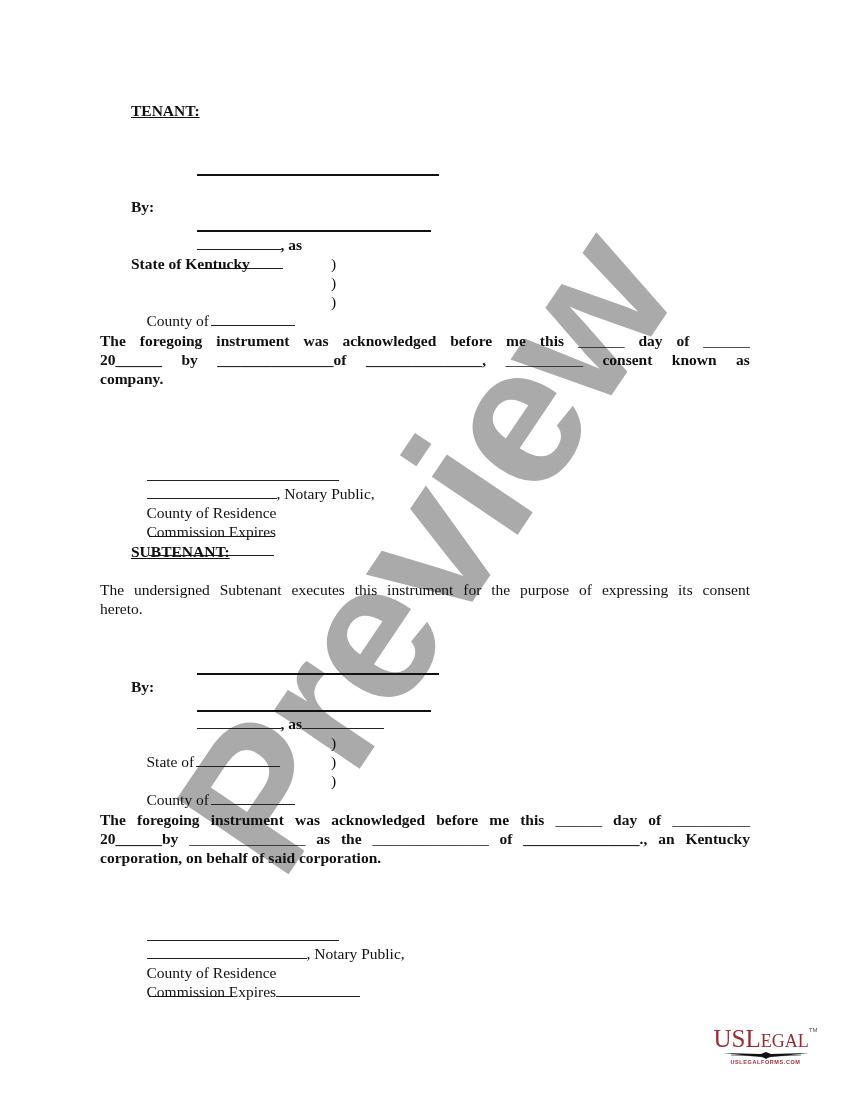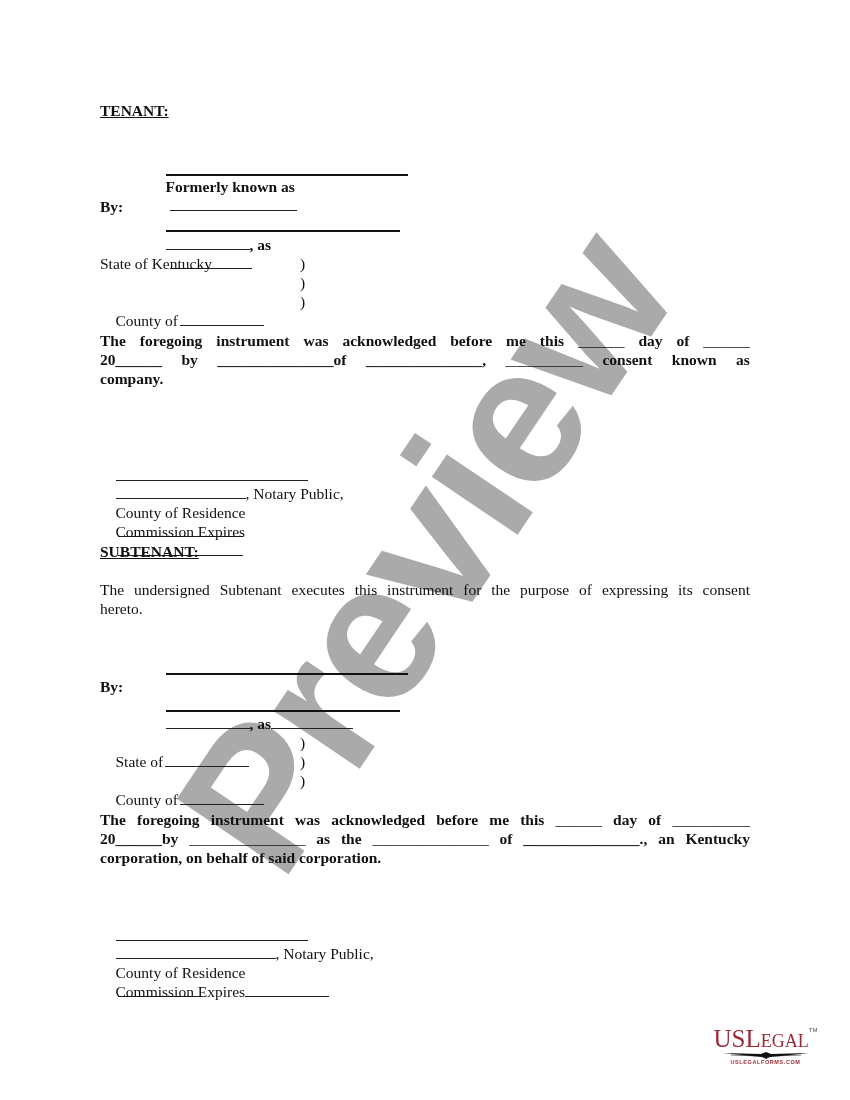--- a/index.html
+++ b/index.html
@@ -34,20 +34,21 @@
     .page {
       position: absolute;
       left: 0; top: 0;
       width: 850px; height: 1100px;
       z-index: 1;
     }
     .line {
       position: absolute;
       white-space: pre;
       line-height: 19px;
+      margin-left: 31px;
     }
     .b { font-weight: bold; }
     .u { text-decoration: underline; }
     .blank {
       display: inline-block;
       border-bottom: 1px solid #222;
       height: 14px;
       vertical-align: baseline;
     }
     .blank.thick { border-bottom: 2px solid #111; }
@@ -100,35 +101,31 @@
 
 <div class="watermark">Preview</div>
 
 <div class="page">
 
   <div class="line b u" style="left:100px; top:101px;">TENANT:</div>
 
   <div class="line" style="left:150px; top:141px;">
     <span class="blank thick" style="width:242px;"></span>
   </div>
-  <div class="line b" style="left:150px; top:158px;">
-    <span>Formerly known as</span>
-    <span class="blank" style="width:127px; margin-left:4px;"></span>
-  </div>
 
   <div class="line b" style="left:100px; top:197px;">By:</div>
   <div class="line" style="left:150px; top:197px;">
     <span class="blank thick" style="width:234px;"></span>
   </div>
   <div class="line b" style="left:150px; top:216px;">
     <span class="blank" style="width:84px;"></span><span>, as</span>
     <span class="blank" style="width:82px; margin-left:4px;"></span>
   </div>
 
-  <div class="line" style="left:100px; top:254px;">State of Kentucky</div>
+  <div class="line" style="left:100px; top:254px;font-weight:bold;">State of Kentucky</div>
   <div class="line paren" style="top:254px;">)</div>
   <div class="line paren" style="top:273px;">)</div>
   <div class="line" style="left:100px; top:292px;">
     <span>County of</span><span class="blank" style="width:84px; margin-left:2px;"></span>
   </div>
   <div class="line paren" style="top:292px;">)</div>
 
   <div class="justify b" style="top:331px;">
     <div class="jrow">
       <span>The</span>

